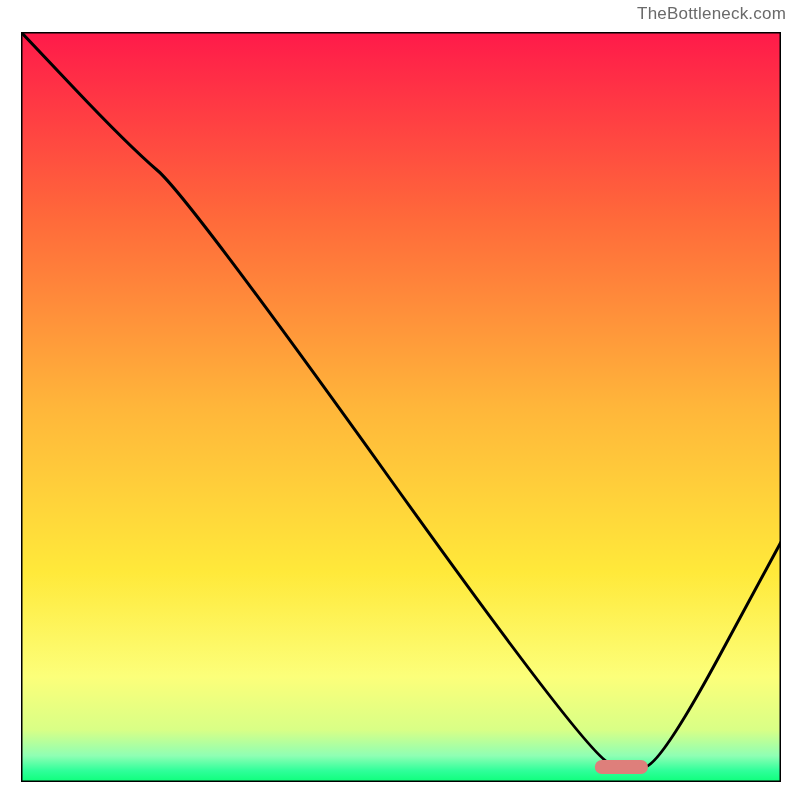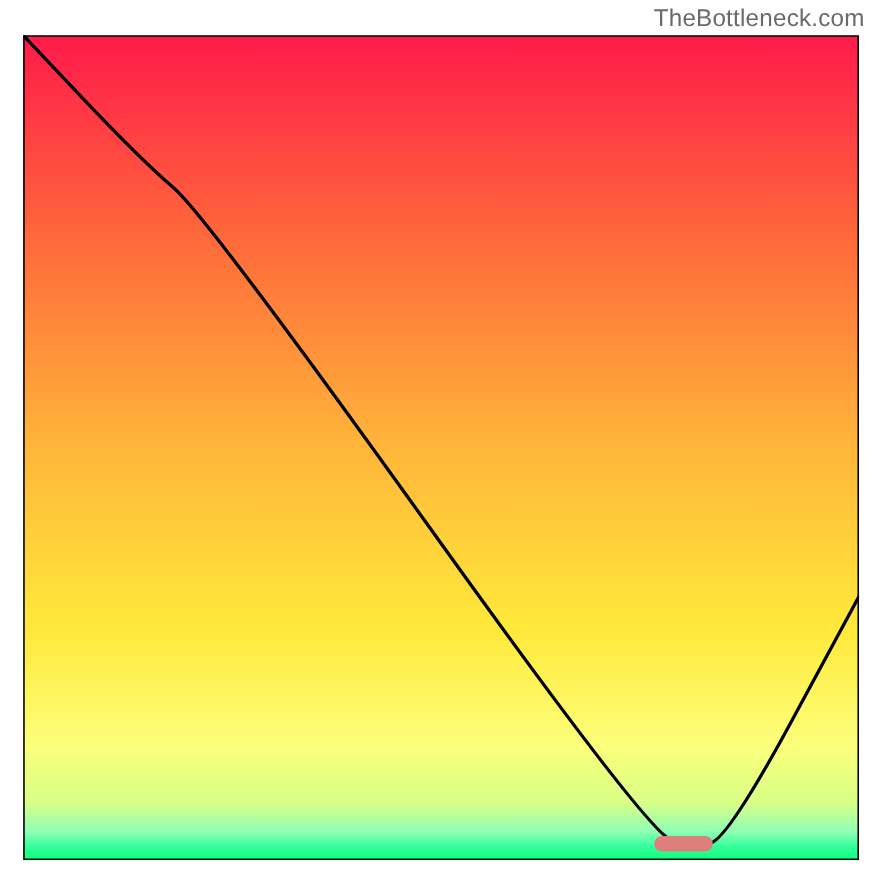--- a/index.html
+++ b/index.html
@@ -12,21 +12,21 @@
   }
   .container {
     position: relative;
     width: 800px;
     height: 800px;
   }
   .watermark {
     position: absolute;
     top: 4px;
     right: 14px;
-    font-size: 22px;
+    font-size: 17px;
     color: #6a6a6a;
     font-weight: 500;
     letter-spacing: 0.2px;
   }
   .plot-area {
     position: absolute;
     left: 21px;
     top: 32px;
     width: 760px;
     height: 750px;

